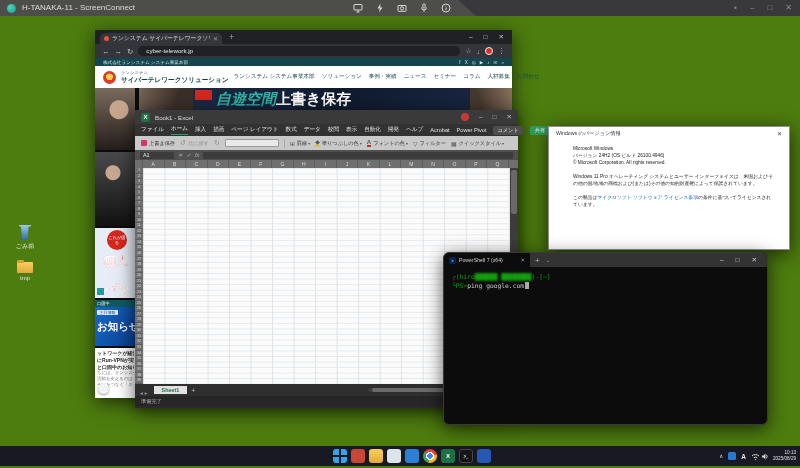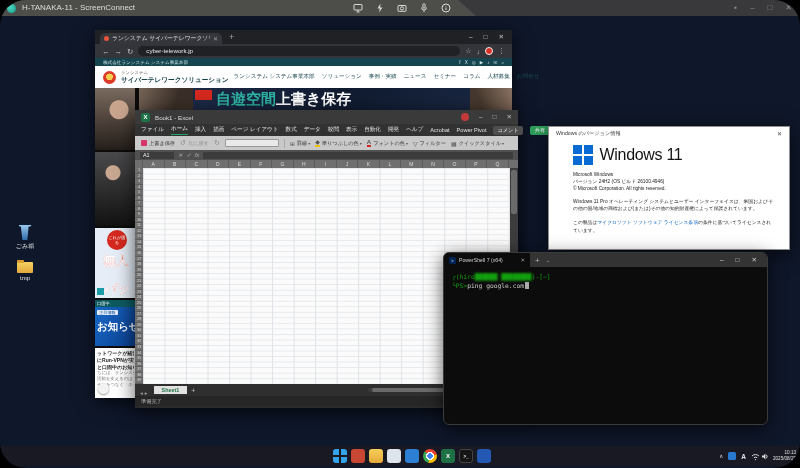--- a/index.html
+++ b/index.html
@@ -1,17 +1,17 @@
 <!DOCTYPE html>
 <html><head>
 <meta charset="utf-8">
 <style>
   html,body{margin:0;padding:0;background:#000;}
-  .stage{position:relative;width:800px;height:468px;background:#0f172a;overflow:hidden;
-         font-family:"Liberation Sans",sans-serif;border-radius:26px;-webkit-font-smoothing:antialiased;}
+  .stage{position:relative;width:800px;height:468px;background:#4d7c0f;overflow:hidden;
+         font-family:"Liberation Sans",sans-serif;-webkit-font-smoothing:antialiased;}
 
   
   .sc-bar{position:absolute;left:0;top:0;width:800px;height:16px;background:#39393b;z-index:50;}
   .sc-raised{position:absolute;left:0;top:0;width:478px;height:16px;background:#4d4d4a;
              clip-path:polygon(0 0,458px 0,476px 16px,0 16px);}
   .sc-logo{position:absolute;left:7px;top:3.5px;width:9px;height:9px;border-radius:50%;
            background:radial-gradient(circle at 35% 35%,#4fd6c0,#0f9a86);}
   .sc-title{position:absolute;left:22px;top:0;line-height:16px;font-size:8px;color:#dedede;white-space:nowrap;}
   .sc-icons{position:absolute;left:353px;top:3px;display:flex;gap:12px;}
   .sc-icons svg{display:block;}
@@ -64,21 +64,21 @@
   .br-nav{margin-left:auto;display:flex;gap:7px;white-space:nowrap;}
   .br-nav span{font-size:5.6px;color:#1d4a54;}
   .br-hero{position:absolute;left:40px;top:58px;right:0;height:22px;overflow:hidden;
            background:linear-gradient(100deg,#22304e,#101b30 55%,#1b2944);}
   .hero-photo-l{position:absolute;left:0;top:0;width:58px;height:22px;
                 background:linear-gradient(110deg,#7d6a5c,#3a2f28 70%);}
   .hero-photo-r{position:absolute;right:0;top:0;width:42px;height:22px;
                 background:linear-gradient(250deg,#8a7262,#46382e 75%);}
   .hero-badge{position:absolute;left:60px;top:2px;width:17px;height:10px;background:#d5281e;border-radius:1px;}
   .hero-text{position:absolute;left:81px;top:2px;font-size:15px;font-weight:bold;white-space:nowrap;letter-spacing:0;}
-  .hero-accent{color:#2fb3a3;}
+  .hero-accent{color:#2fb3a3;font-style:italic;}
   .hero-main{color:#ffffff;}
   .br-under{position:absolute;left:40px;top:80px;right:0;bottom:0;background:#ccd3da;}
   .br-leftcol{position:absolute;left:0;top:58px;width:44px;bottom:0;background:#0c0c0c;}
   .lc-thumb1{position:absolute;left:0;top:0;width:40px;height:62px;
              background:radial-gradient(circle at 60% 35%,#c9a58e 0 9px,transparent 10px),linear-gradient(#7a6a5e,#241e1a);}
   .lc-thumb2{position:absolute;left:0;top:64px;width:40px;height:74px;
              background:radial-gradient(circle at 45% 28%,#c8a890 0 7px,transparent 8px),linear-gradient(#4a4a4c,#121212);}
   .lc-banner1{position:absolute;left:0;top:140px;width:40px;height:70px;background:#e6edf6;overflow:hidden;}
   .lc-b1badge{position:absolute;left:12px;top:2px;width:20px;height:20px;border-radius:50%;background:#d5281e;
               color:#fff;font-size:4.2px;line-height:1.2;display:flex;align-items:center;justify-content:center;text-align:center;}
@@ -499,29 +499,20 @@
           <span>▤</span>
         </div>
     </div>
   </div>
 
   <div class="win winver">
     <div class="wv-title">
       <span class="wv-titletext">Windows のバージョン情報</span>
       <span class="wv-close">✕</span>
     </div>
-    <div class="wv-logorow">
-      <span class="wv-logo">
-          <span></span>
-          <span></span>
-          <span></span>
-          <span></span>
-        </span>
-      <span class="wv-product">Windows 11</span>
-    </div>
     <div class="wv-body">
       <div class="wv-line">Microsoft Windows</div>
       <div class="wv-line">バージョン 24H2 (OS ビルド 26100.4946)</div>
       <div class="wv-line">© Microsoft Corporation. All rights reserved.</div>
       <div class="wv-para">Windows 11 Pro オペレーティング システムとユーザー インターフェイスは、米国およびその他の国/地域の商標および(または)その他の知的財産権によって保護されています。</div>
       <div class="wv-lic"><span>この製品は</span><span class="wv-link">マイクロソフト ソフトウェア ライセンス条項</span><span>の条件に基づいてライセンスされています。</span></div>
     </div>
   </div>
 
   <div class="win psh">

